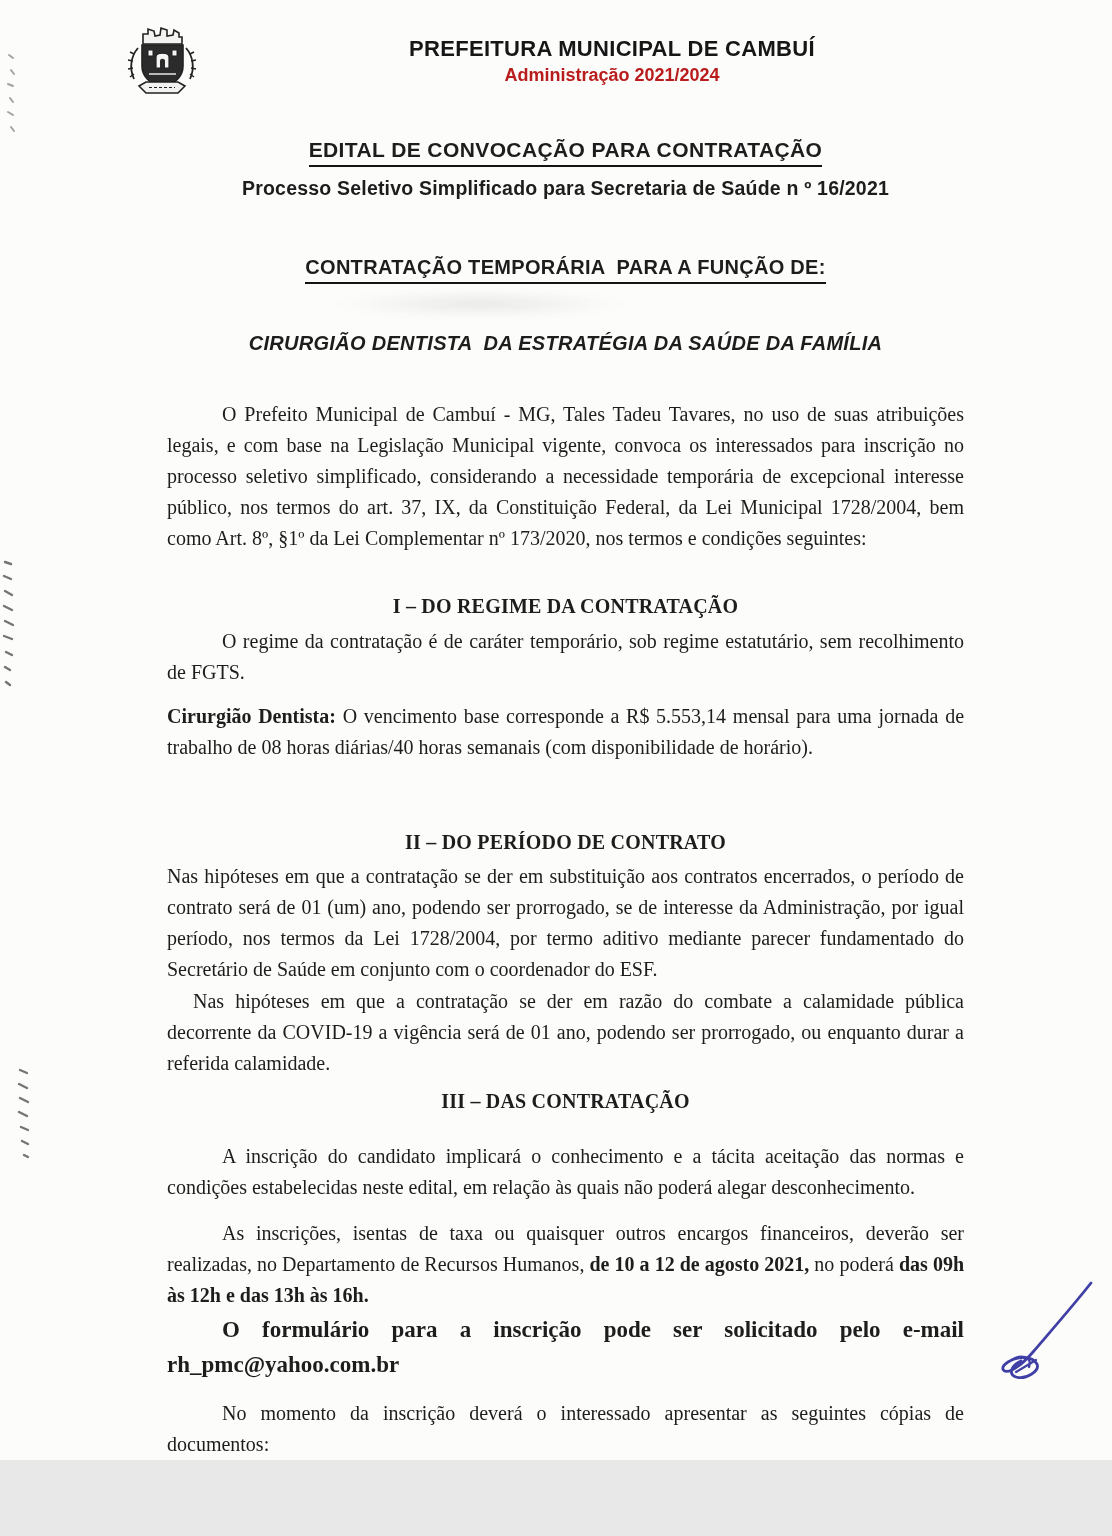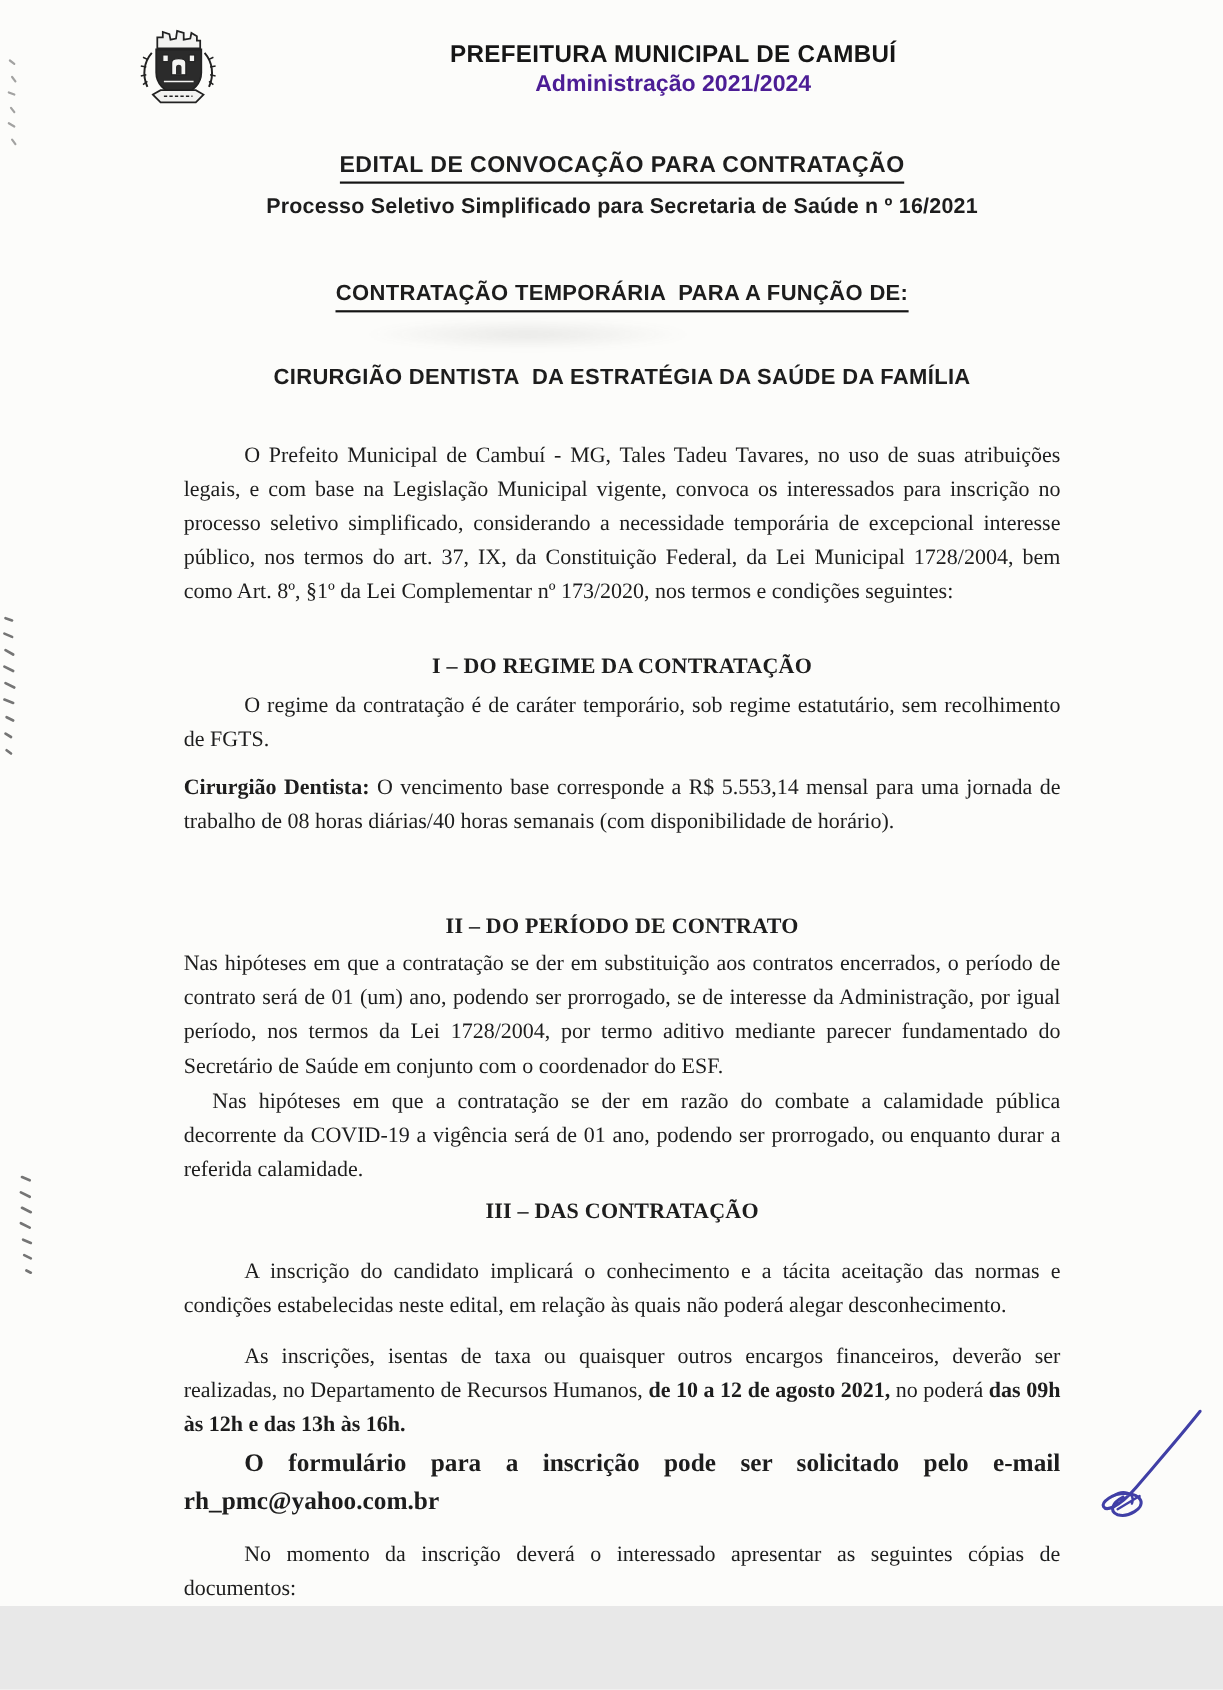--- a/index.html
+++ b/index.html
@@ -8,26 +8,26 @@
     background:#fcfcfa;overflow:hidden;
     color:#1d1d1d;
   }
   .abs{position:absolute;}
   .sans{font-family:"Liberation Sans",sans-serif;}
   .serif{font-family:"Liberation Serif",serif;}
   .content{left:167px;width:797px;text-align:center;}
   .center{text-align:center;}
   .just{text-align:justify;}
   .hdr-org{font-size:22px;font-weight:bold;letter-spacing:.3px;color:#161616;}
-  .hdr-admin{font-size:21px;font-weight:bold;margin-top:3px;color:#4c1d95;}
+  .hdr-admin{font-size:18px;font-weight:bold;margin-top:3px;color:#b91c1c;}
   .title-main{font-size:21px;font-weight:bold;letter-spacing:.4px;white-space:pre-wrap;}
   .title-sub{font-size:19.5px;font-weight:bold;letter-spacing:.2px;white-space:pre-wrap;}
   .uline{display:inline-block;border-bottom:2.5px solid #141414;padding-bottom:3px;}
   .h-func{font-size:20px;font-weight:bold;letter-spacing:.3px;white-space:pre-wrap;}
-  .h-role{font-size:20px;font-weight:bold;letter-spacing:.3px;white-space:pre-wrap;}
+  .h-role{font-size:20px;font-weight:bold;letter-spacing:.3px;white-space:pre-wrap;font-style:italic;}
   .body-p{font-size:20px;line-height:31px;}
   .ind{text-indent:55px;}
   .ind-sm{text-indent:26px;}
   .sec-h{font-size:20px;font-weight:bold;letter-spacing:.2px;}
   .email-p{font-size:23px;line-height:35px;font-weight:bold;}
   .smudge{
     background:radial-gradient(ellipse at center, rgba(70,70,70,.10), rgba(70,70,70,0) 70%);
     filter:blur(3px);
   }
   svg{display:block;}

